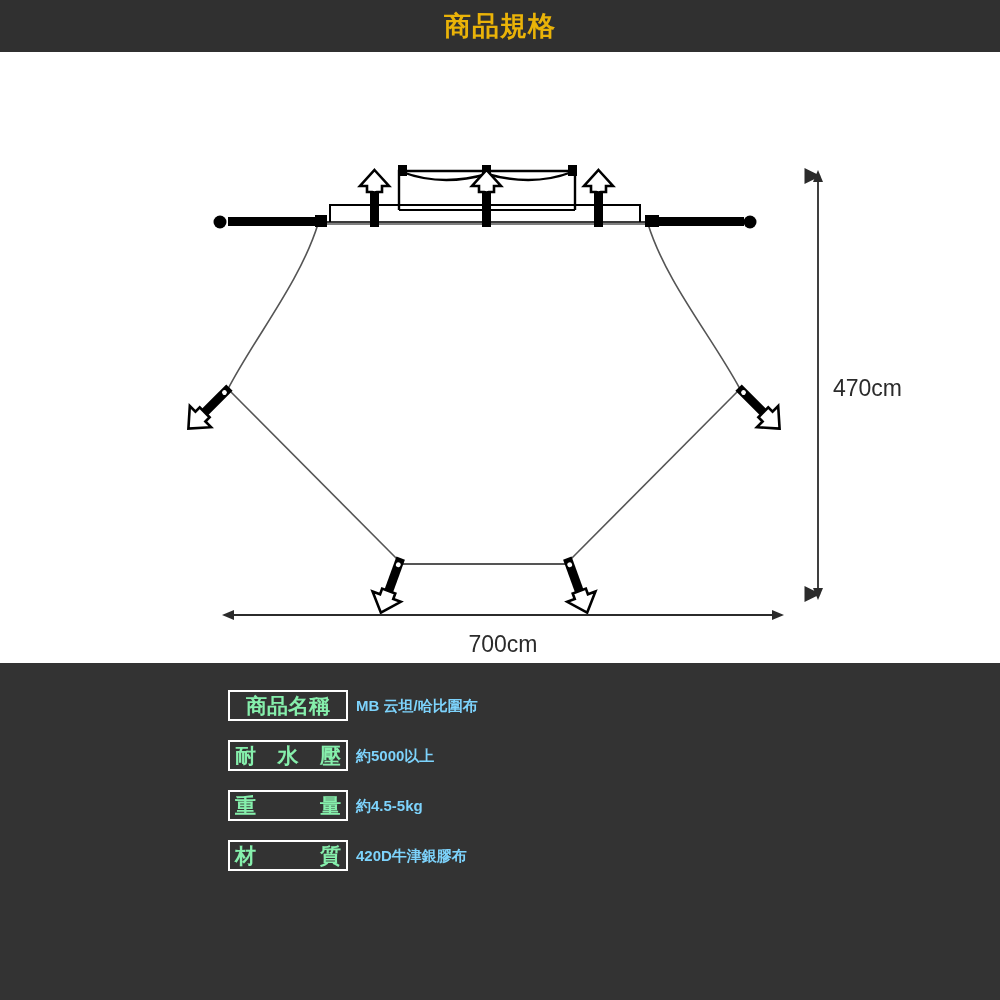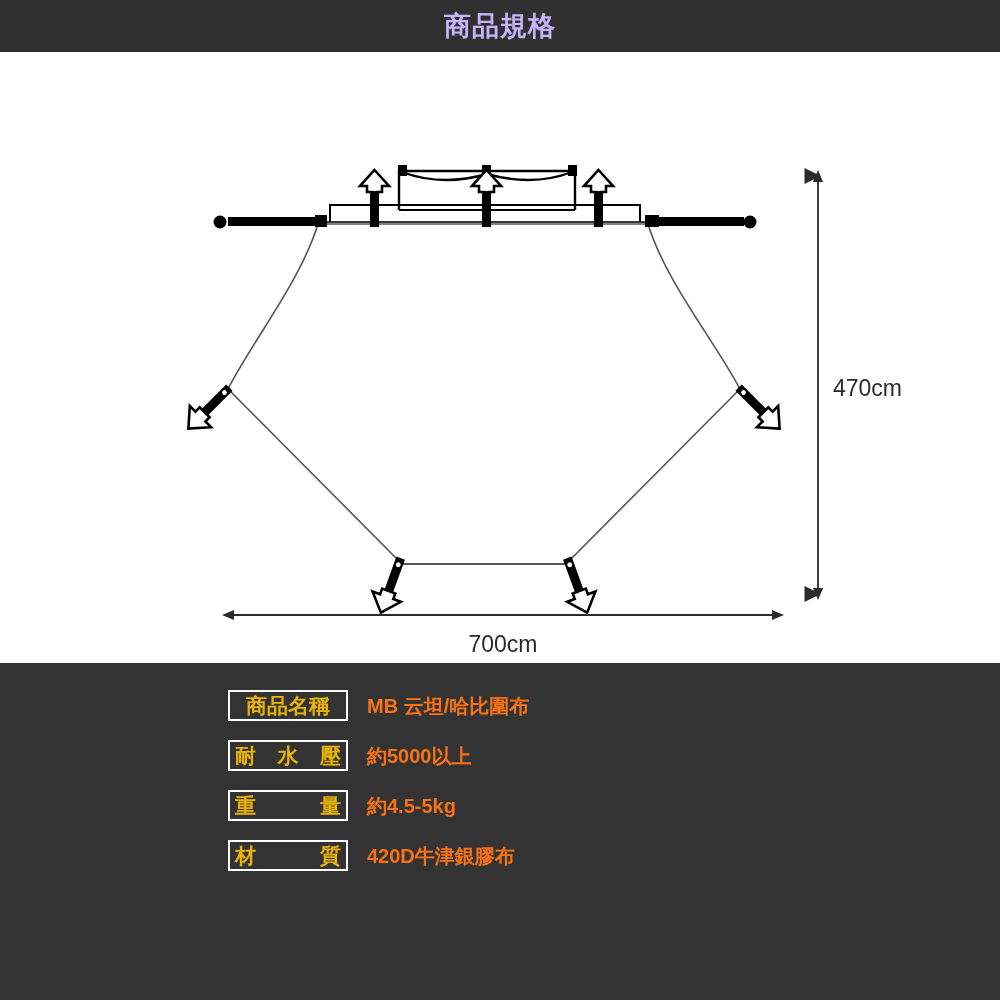--- a/index.html
+++ b/index.html
@@ -19,21 +19,21 @@
   .header {
     width: 1000px;
     height: 52px;
     background: #303030;
     display: flex;
     align-items: center;
     justify-content: center;
     box-sizing: border-box;
   }
   .header-title {
-    color: #c4b5fd;
+    color: #eab308;
     font-size: 27px;
     font-weight: bold;
     letter-spacing: 1px;
     line-height: 1;
   }
 
   
   .diagram-area {
     position: relative;
     width: 1000px;
@@ -65,42 +65,42 @@
     display: flex;
     align-items: center;
     height: 35px;
     margin-bottom: 15px;
   }
   .spec-label {
     width: 120px;
     height: 31px;
     border: 2px solid #ffffff;
     box-sizing: border-box;
-    color: #eab308;
+    color: #86efac;
     font-size: 21px;
     font-weight: bold;
     display: flex;
     align-items: center;
     justify-content: center;
     flex: none;
     line-height: 1;
     padding-bottom: 1px;
   }
   .spec-label.spaced {
     letter-spacing: 0;
     justify-content: space-between;
     padding-left: 5px;
     padding-right: 5px;
   }
   .spec-label.spaced span { display: inline-block; }
   .spec-value {
-    color: #f97316;
-    font-size: 20px;
+    color: #7dd3fc;
+    font-size: 15px;
     font-weight: bold;
-    margin-left: 19px;
+    margin-left: 8px;
     white-space: nowrap;
     line-height: 1;
   }
 
   .dim-text {
     font-family: "Liberation Sans", "DejaVu Sans", sans-serif;
     font-size: 23px;
     fill: #2b2b2b;
   }
 </style>

